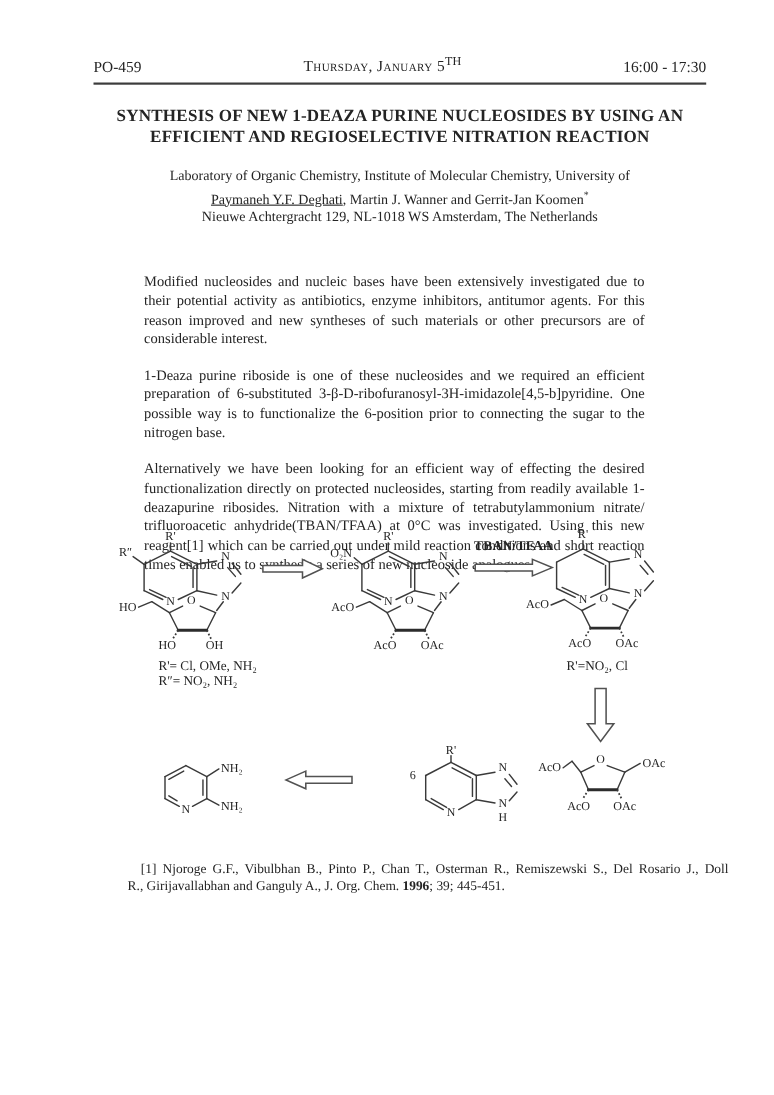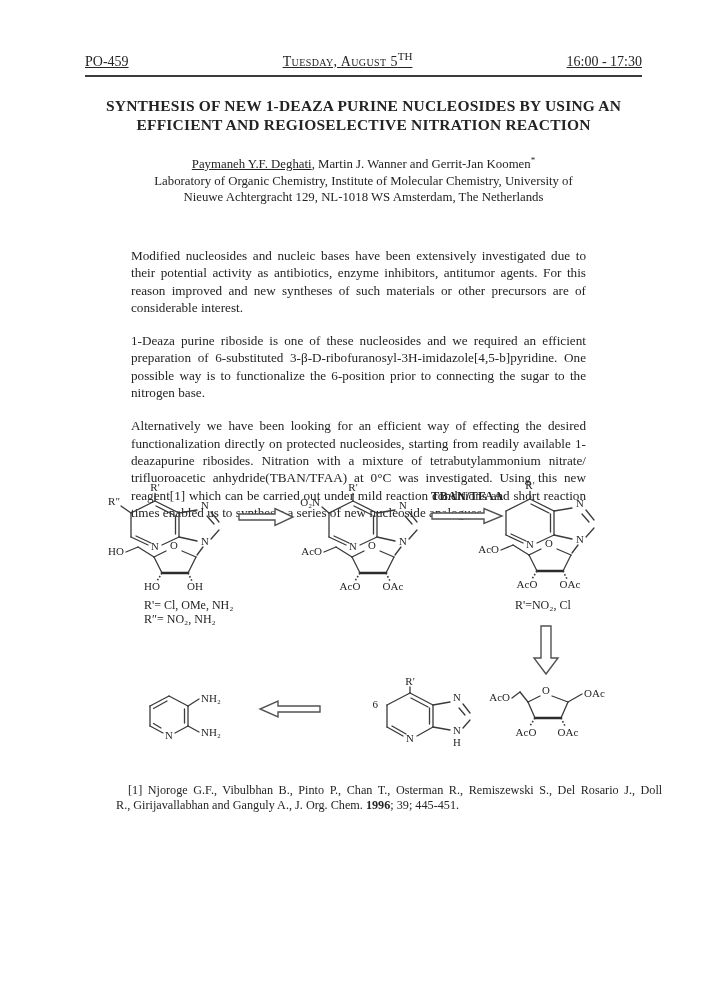--- a/index.html
+++ b/index.html
@@ -6,21 +6,21 @@
   body{
     width:704px;height:995px;background:#ffffff;position:relative;
     font-family:"Liberation Serif","DejaVu Serif",serif;color:#242424;
     overflow:hidden;
   }
   .page{position:absolute;inset:0;background:#fff;}
   
   .header{
     position:absolute;left:85px;right:62px;top:50px;
     display:flex;justify-content:space-between;align-items:baseline;
-    border-bottom:2px solid #3c3c3c;padding-bottom:5px;font-size:14px;text-decoration:underline;
+    border-bottom:2px solid #3c3c3c;padding-bottom:5px;font-size:14px;
   }
   .header .center{font-variant:small-caps;letter-spacing:.4px;}
   .header sup{font-size:11px;vertical-align:super;letter-spacing:0;}
   
   .title{
     position:absolute;left:85px;right:62px;top:96px;text-align:center;
     font-weight:bold;font-size:15.5px;line-height:19px;letter-spacing:.2px;
   }
   
   .authors{
@@ -60,32 +60,32 @@
   .reference .l1{word-spacing:2.5px;white-space:nowrap;padding-left:12px;}
   .reference b{font-weight:bold;}
 </style>
 </head>
 <body>
 
 <div class="page">
 
   <div class="header">
     <span>PO-459</span>
-    <span class="center"><span>Tuesday, August 5</span><sup>TH</sup></span>
+    <span class="center"><span>Thursday, January 5</span><sup>TH</sup></span>
     <span>16:00 - 17:30</span>
   </div>
 
   <div class="title">
     <div>SYNTHESIS OF NEW 1-DEAZA PURINE NUCLEOSIDES BY USING AN</div>
     <div>EFFICIENT AND REGIOSELECTIVE NITRATION REACTION</div>
   </div>
 
   <div class="authors">
+    <div>Laboratory of Organic Chemistry, Institute of Molecular Chemistry, University of</div>
     <div><span class="underlined">Paymaneh Y.F. Deghati</span><span>, Martin J. Wanner and Gerrit-Jan Koomen</span><sup>*</sup></div>
-    <div>Laboratory of Organic Chemistry, Institute of Molecular Chemistry, University of</div>
     <div>Nieuwe Achtergracht 129, NL-1018 WS Amsterdam, The Netherlands</div>
   </div>
 
   <div class="bodytext">
     <p>Modified nucleosides and nucleic bases have been extensively investigated due to their potential activity as antibiotics, enzyme inhibitors, antitumor agents. For this reason improved and new syntheses of such materials or other precursors are of considerable interest.</p>
     <p>1-Deaza purine riboside is one of these nucleosides and we required an efficient preparation of 6-substituted 3-β-D-ribofuranosyl-3H-imidazole[4,5-b]pyridine.  One possible way is to functionalize the 6-position prior to connecting the sugar to the nitrogen base.</p>
     <p>Alternatively we have been looking for an efficient way of effecting the desired functionalization directly on protected nucleosides, starting from readily available 1-deazapurine ribosides. Nitration with a mixture of tetrabutylammonium nitrate/ trifluoroacetic anhydride(TBAN/TFAA) at 0°C was investigated. Using this new reagent[1] which can be carried out under mild reaction conditions and short reaction times enabled us to synthesis a series of new nucleoside analogues.</p>
   </div>
 
   <div class="scheme">

